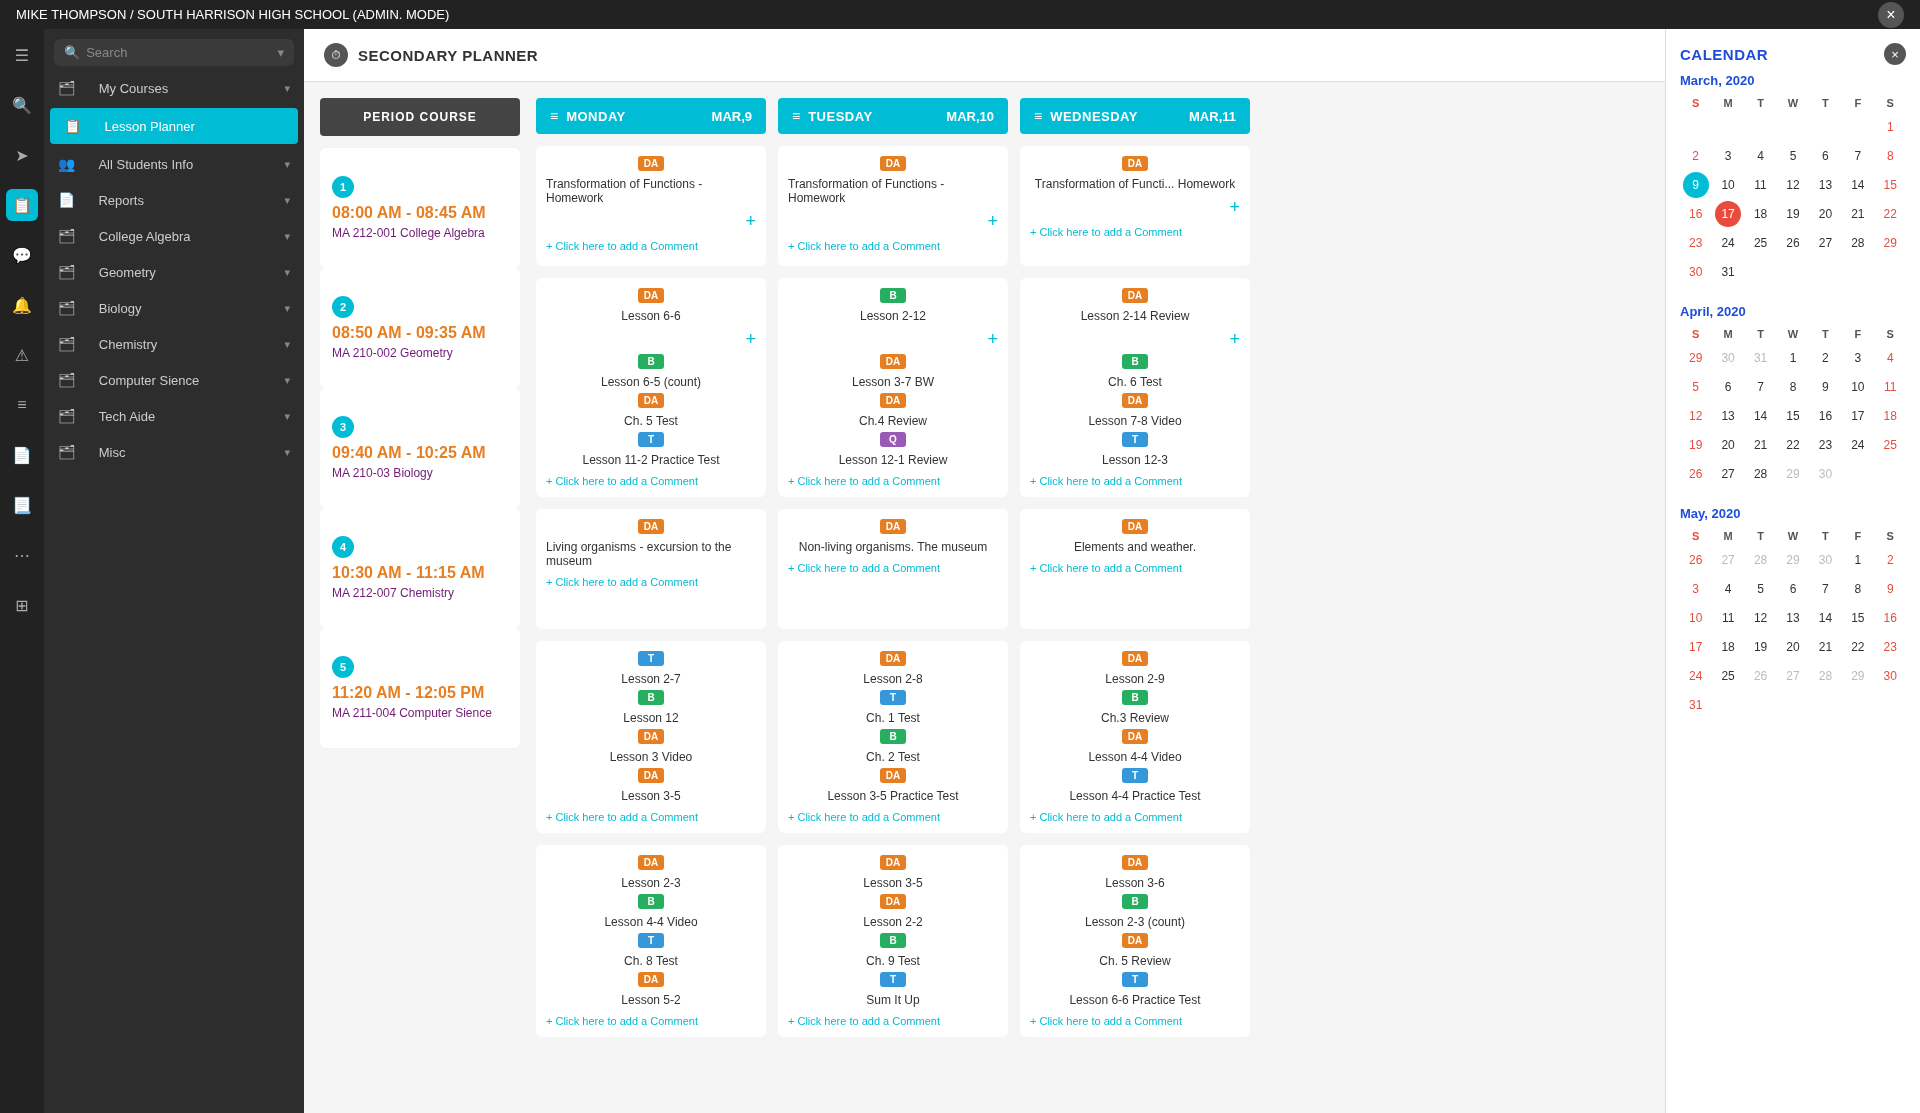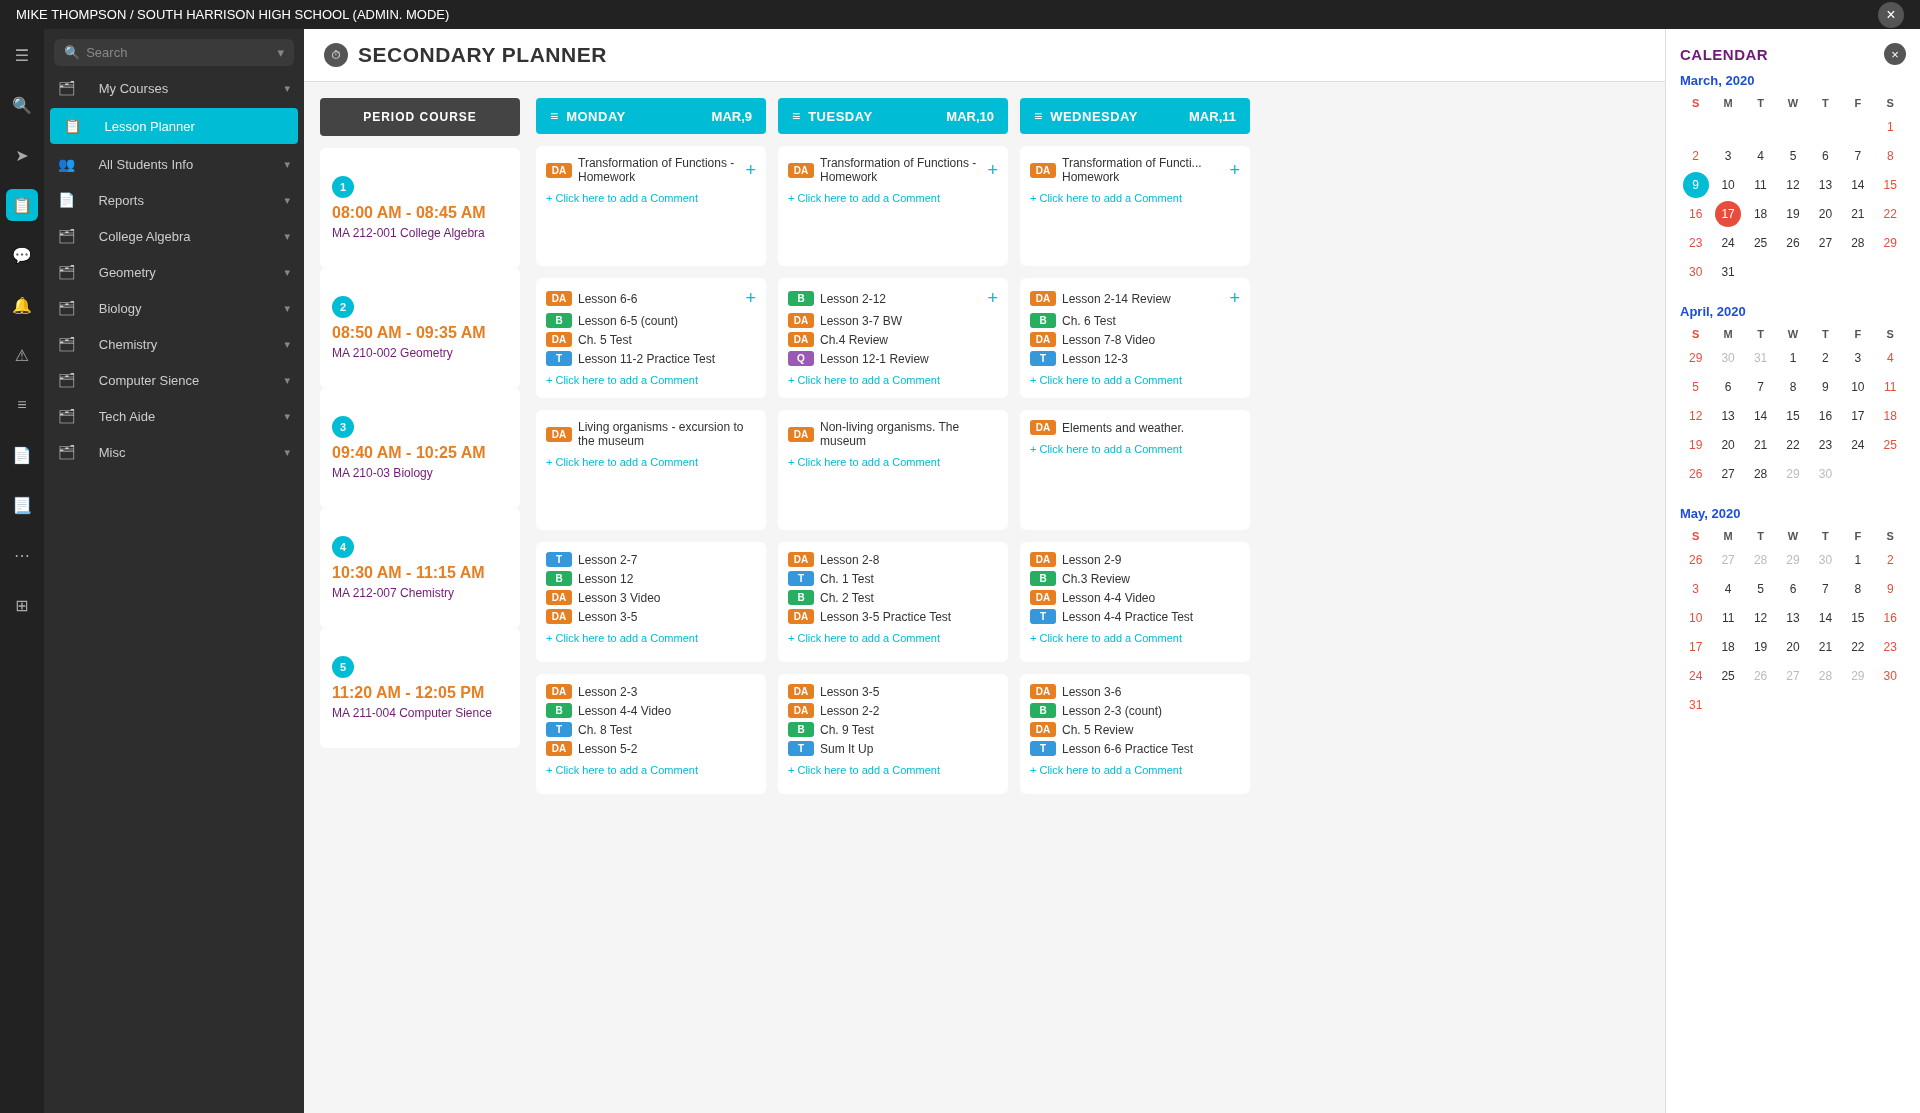--- a/index.html
+++ b/index.html
@@ -30,21 +30,21 @@
     .nav-item .nav-icon { font-size: 14px; }
     .nav-item .nav-label { flex: 1; margin-left: 13px; }
     .nav-item .nav-arrow { font-size: 11px; color: #888; }
 
     
     #content { flex: 1; display: flex; flex-direction: column; overflow: hidden; background: #f5f5f5; }
 
     
     #planner-header { background: #fff; padding: 14px 20px; display: flex; align-items: center; gap: 10px; border-bottom: 1px solid #ddd; flex-shrink: 0; }
     #planner-header .planner-icon { width: 24px; height: 24px; border-radius: 50%; background: #555; display: flex; align-items: center; justify-content: center; color: #fff; font-size: 12px; }
-    #planner-header .planner-title { font-size: 21px; font-weight: 700; color: #333; letter-spacing: 0.5px; }
+    #planner-header .planner-title { font-size: 15px; font-weight: 700; color: #333; letter-spacing: 0.5px; }
 
     
     #planner-grid { flex: 1; display: flex; overflow-x: auto; overflow-y: auto; padding: 16px; gap: 16px; }
 
     
     .period-col { width: 200px; flex-shrink: 0; display: flex; flex-direction: column; gap: 12px; }
     .period-header { background: #444; color: #fff; padding: 12px 14px; font-size: 12px; font-weight: 700; letter-spacing: 1px; border-radius: 4px; text-align: center; }
 
     .period-cell { background: #fff; border-radius: 6px; padding: 12px; min-height: 120px; display: flex; flex-direction: column; justify-content: center; }
     .period-num { width: 22px; height: 22px; border-radius: 50%; display: flex; align-items: center; justify-content: center; font-size: 11px; font-weight: 700; color: #fff; margin-bottom: 6px; }
@@ -58,34 +58,34 @@
 
     
     .day-col { width: 230px; flex-shrink: 0; display: flex; flex-direction: column; gap: 12px; }
     .day-header { background: #00bcd4; color: #fff; padding: 10px 14px; border-radius: 4px; display: flex; align-items: center; justify-content: space-between; }
     .day-header-left { display: flex; align-items: center; gap: 8px; }
     .day-header .day-name { font-size: 13px; font-weight: 700; letter-spacing: 0.5px; }
     .day-header .day-date { font-size: 13px; font-weight: 700; }
     .day-header-icon { font-size: 14px; }
 
     .day-cell { background: #fff; border-radius: 6px; padding: 10px; min-height: 120px; display: flex; flex-direction: column; gap: 4px; }
-    .lesson-item { display: flex; align-items: center; gap: 6px; font-size: 12px; }
+    .lesson-item { display: flex; align-items: center; gap: 6px; font-size: 12px; flex-direction: column; }
     .lesson-badge { padding: 2px 5px; border-radius: 3px; font-size: 10px; font-weight: 700; color: #fff; min-width: 26px; text-align: center; }
     .badge-da { background: #e67e22; }
     .badge-b { background: #27ae60; }
     .badge-t { background: #3498db; }
     .badge-q { background: #9b59b6; }
     .lesson-text { color: #333; font-size: 12px; flex: 1; }
     .add-comment { color: #00bcd4; font-size: 11px; margin-top: 4px; cursor: pointer; }
     .cell-plus { color: #00bcd4; font-size: 18px; cursor: pointer; margin-left: auto; }
 
     
     #calendar-panel { width: 255px; background: #fff; flex-shrink: 0; overflow-y: auto; padding: 14px; border-left: 1px solid #ddd; }
     #calendar-header-row { display: flex; align-items: center; justify-content: space-between; margin-bottom: 8px; }
-    #calendar-title { font-size: 15px; font-weight: 700; color: #701a75; letter-spacing: 0.5px; }
+    #calendar-title { font-size: 15px; font-weight: 700; color: #1d4ed8; letter-spacing: 0.5px; }
     #calendar-close { width: 22px; height: 22px; border-radius: 50%; background: #555; display: flex; align-items: center; justify-content: center; color: #fff; font-size: 13px; cursor: pointer; }
 
     .cal-month { margin-bottom: 18px; }
     .cal-month-title { font-size: 13px; font-weight: 600; color: #1d4ed8; margin-bottom: 6px; }
     .cal-grid { display: grid; grid-template-columns: repeat(7, 1fr); gap: 1px; }
     .cal-dow { text-align: center; font-size: 11px; font-weight: 700; color: #e74c3c; padding: 3px 0; }
     .cal-dow.mid { color: #555; }
     .cal-dow.sat { color: #555; }
     .cal-dow.sun { color: #e74c3c; }
     .cal-day { text-align: center; font-size: 12px; padding: 3px 0; cursor: pointer; border-radius: 50%; width: 26px; height: 26px; display: flex; align-items: center; justify-content: center; margin: 1px auto; color: #333; }

